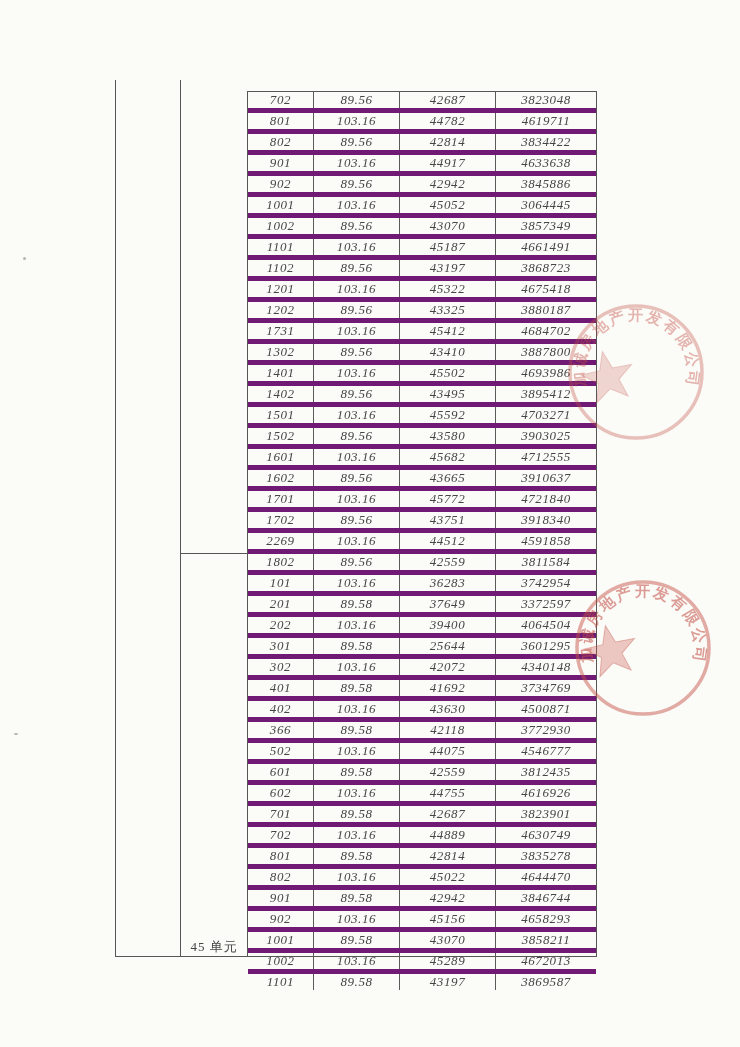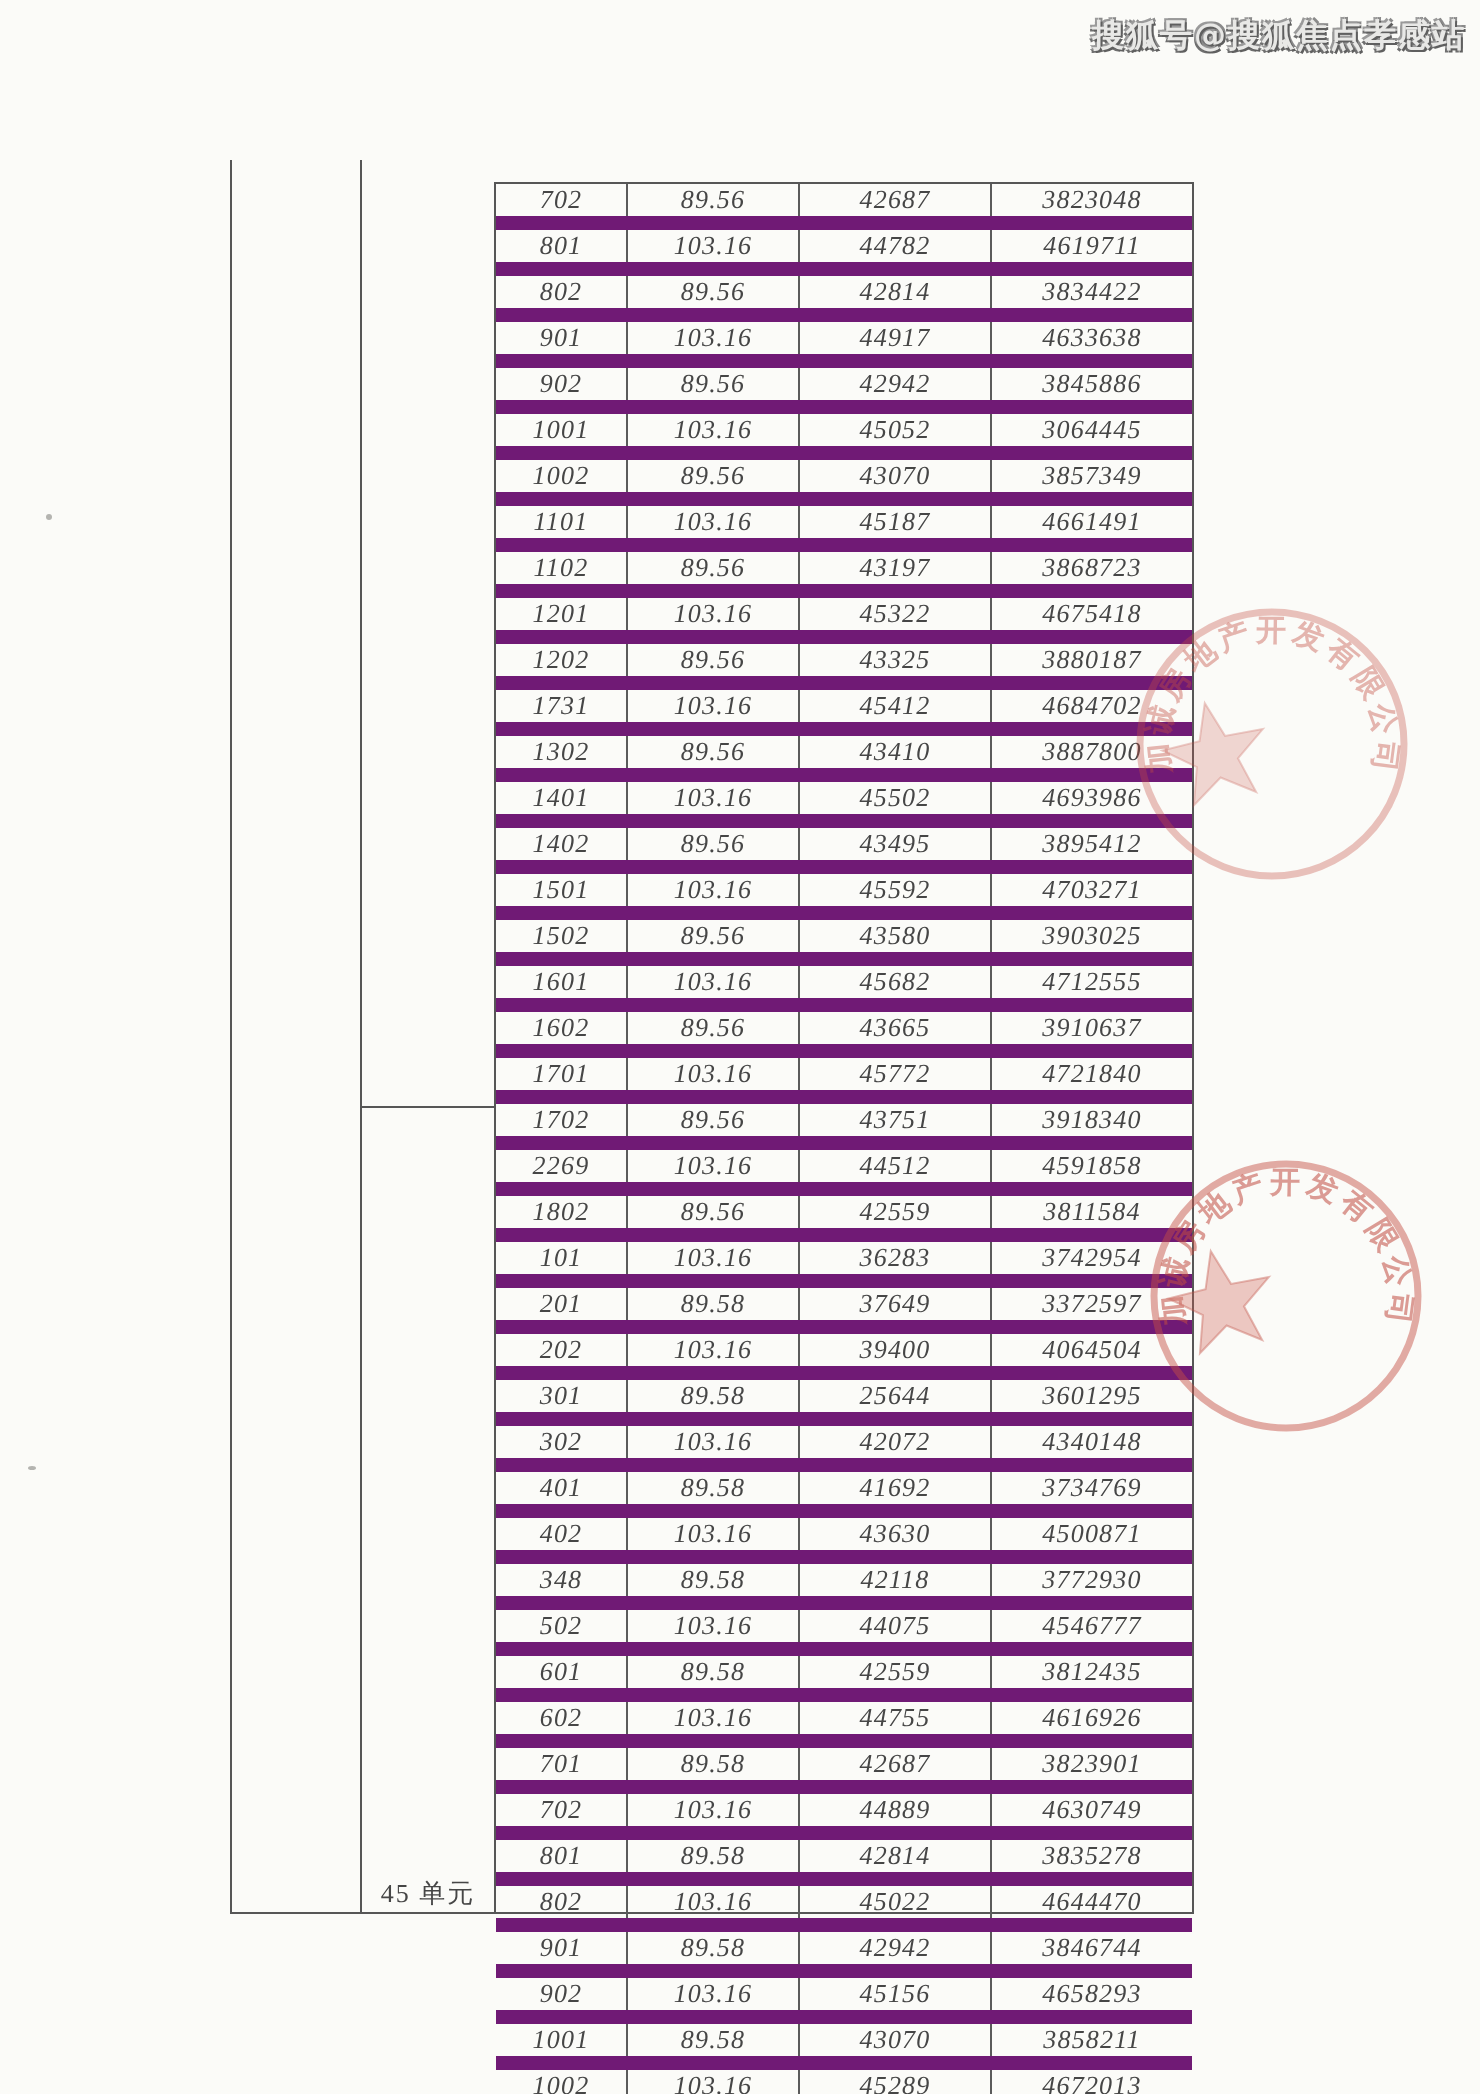--- a/index.html
+++ b/index.html
@@ -50,21 +50,21 @@
     display:flex;flex-direction:column;
     border:1px solid #565656;
     box-sizing:border-box;
     font-style:italic;
   }
   .row{
     flex:1;display:grid;
     grid-template-columns:65px 86px 96px 1fr;
     box-sizing:border-box;
   }
-  .row + .row{border-top:7px solid #701a75;}
+  .row + .row{border-top:5px solid #701a75;}
   .cell{
     display:flex;align-items:center;justify-content:center;
     box-sizing:border-box;letter-spacing:0.6px;
     overflow:hidden;white-space:nowrap;
   }
   .cell + .cell{border-left:1px solid #5b5b5b;}
   
   .stamp{position:absolute;pointer-events:none;}
   .stamp text{
     font-family:"Liberation Serif","DejaVu Serif",serif;
@@ -73,21 +73,20 @@
   
   .speck{position:absolute;background:#b4b4b0;border-radius:50%;}
   .speck.a{left:23px;top:257px;width:3px;height:3px;}
   .speck.b{left:14px;top:733px;width:4px;height:2px;}
 </style>
 </head>
 <body>
 
 <div class="page">
 
-  <div class="watermark top">搜狐号@搜狐焦点孝感站</div>
 
 
   <div class="speck a"></div>
   <div class="speck b"></div>
 
   <div class="table">
     <div class="colA"></div>
     <div class="colB">
       <div class="unitCell s1" id="unitCell0" style="height: 474.209px;">
         <span></span>
@@ -271,21 +270,21 @@
           <div class="cell">41692</div>
           <div class="cell">3734769</div>
         </div>
         <div class="row">
           <div class="cell">402</div>
           <div class="cell">103.16</div>
           <div class="cell">43630</div>
           <div class="cell">4500871</div>
         </div>
         <div class="row">
-          <div class="cell">348</div>
+          <div class="cell">366</div>
           <div class="cell">89.58</div>
           <div class="cell">42118</div>
           <div class="cell">3772930</div>
         </div>
         <div class="row">
           <div class="cell">502</div>
           <div class="cell">103.16</div>
           <div class="cell">44075</div>
           <div class="cell">4546777</div>
         </div>

